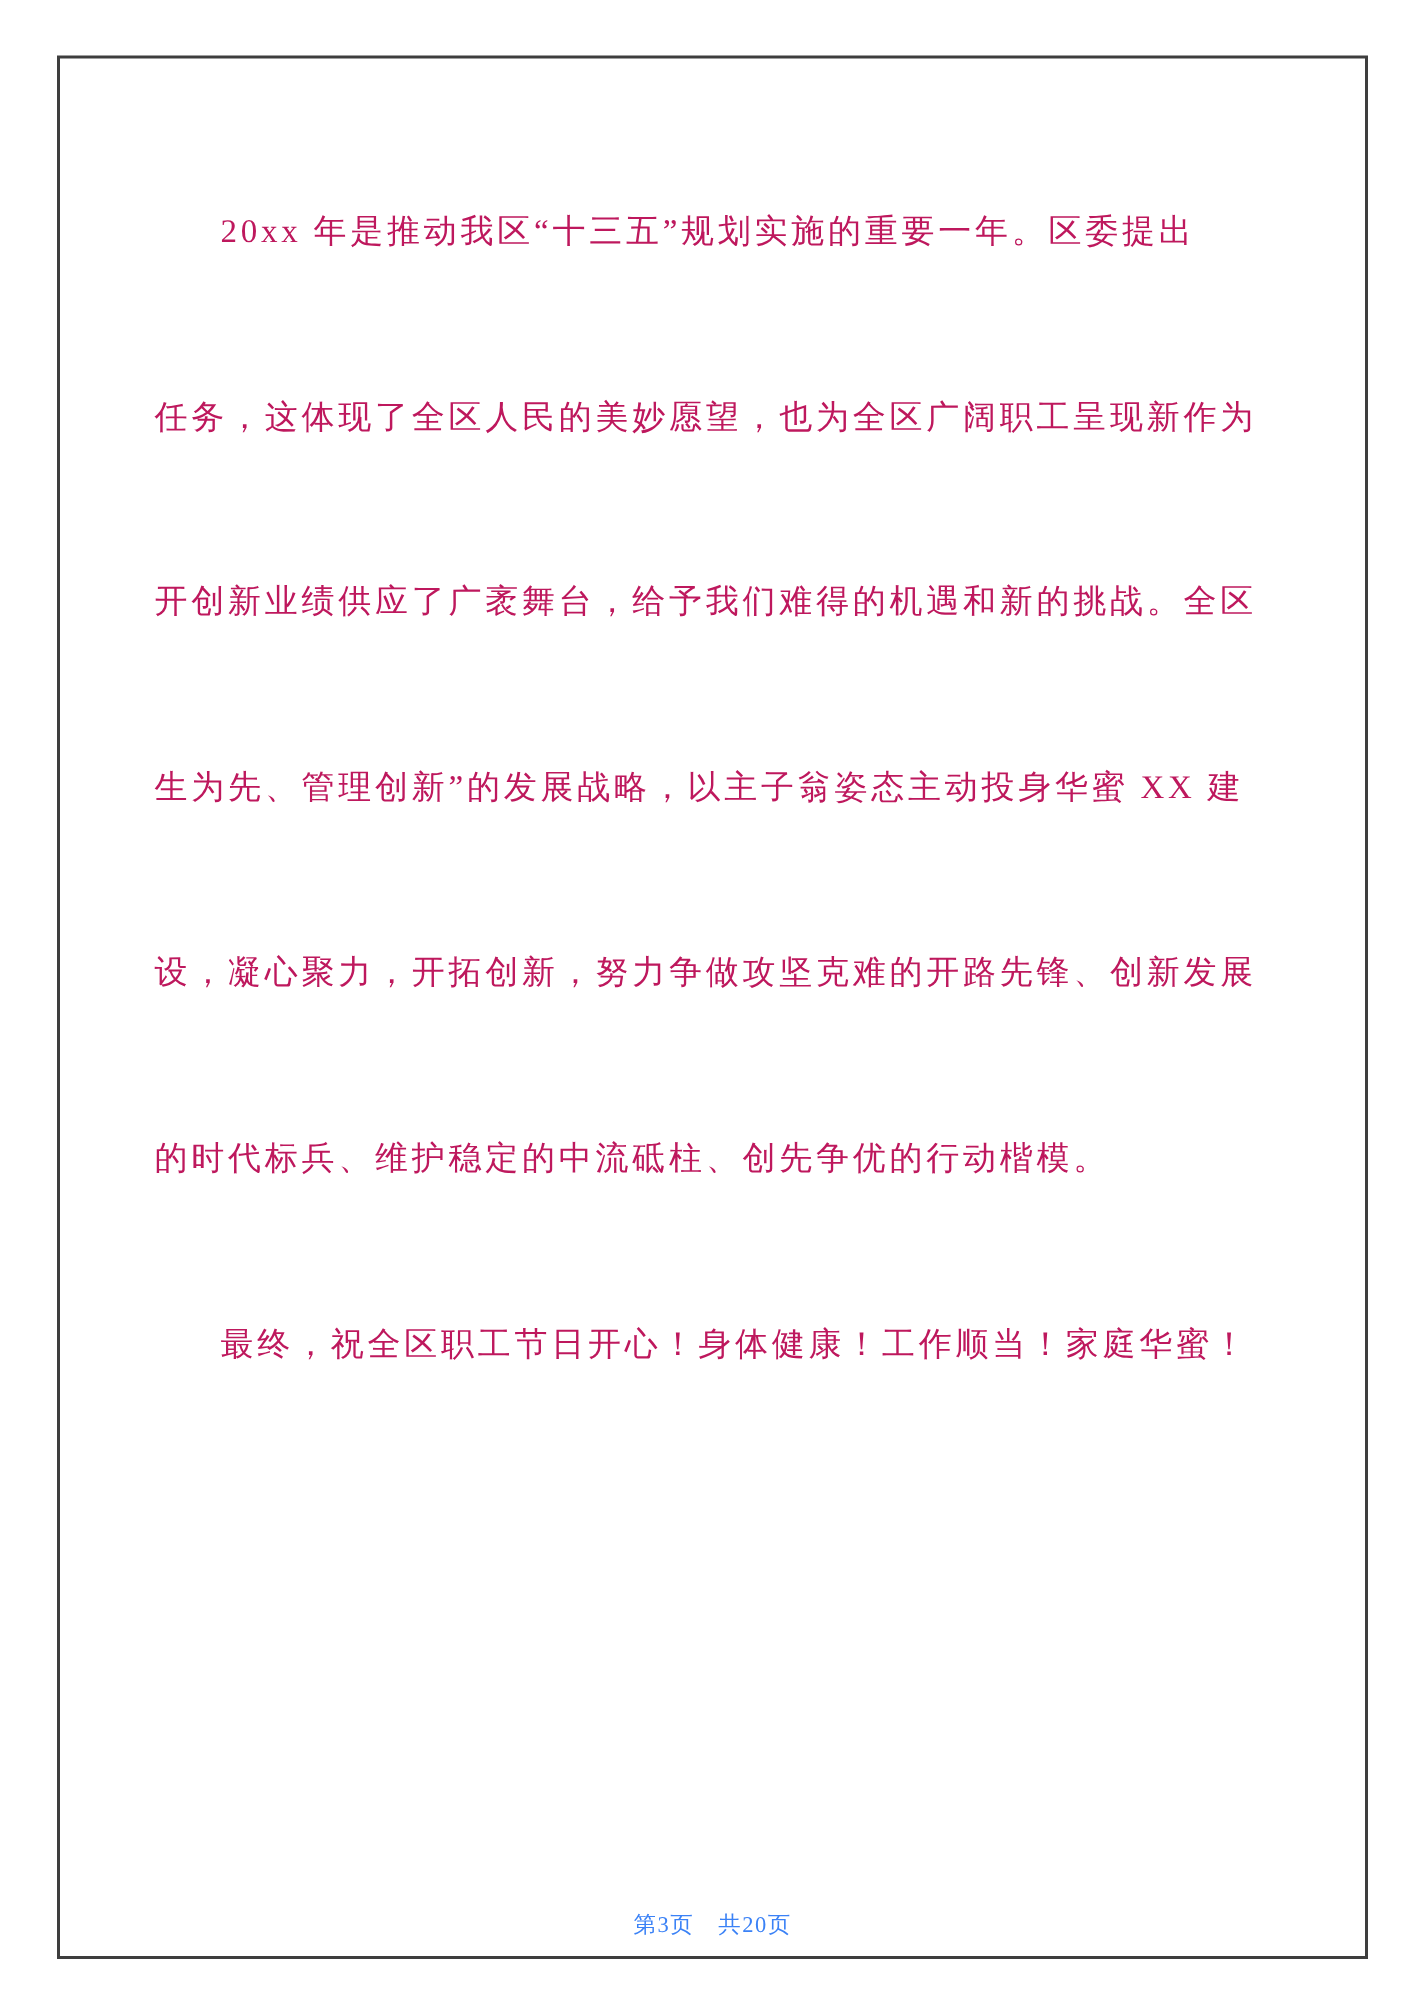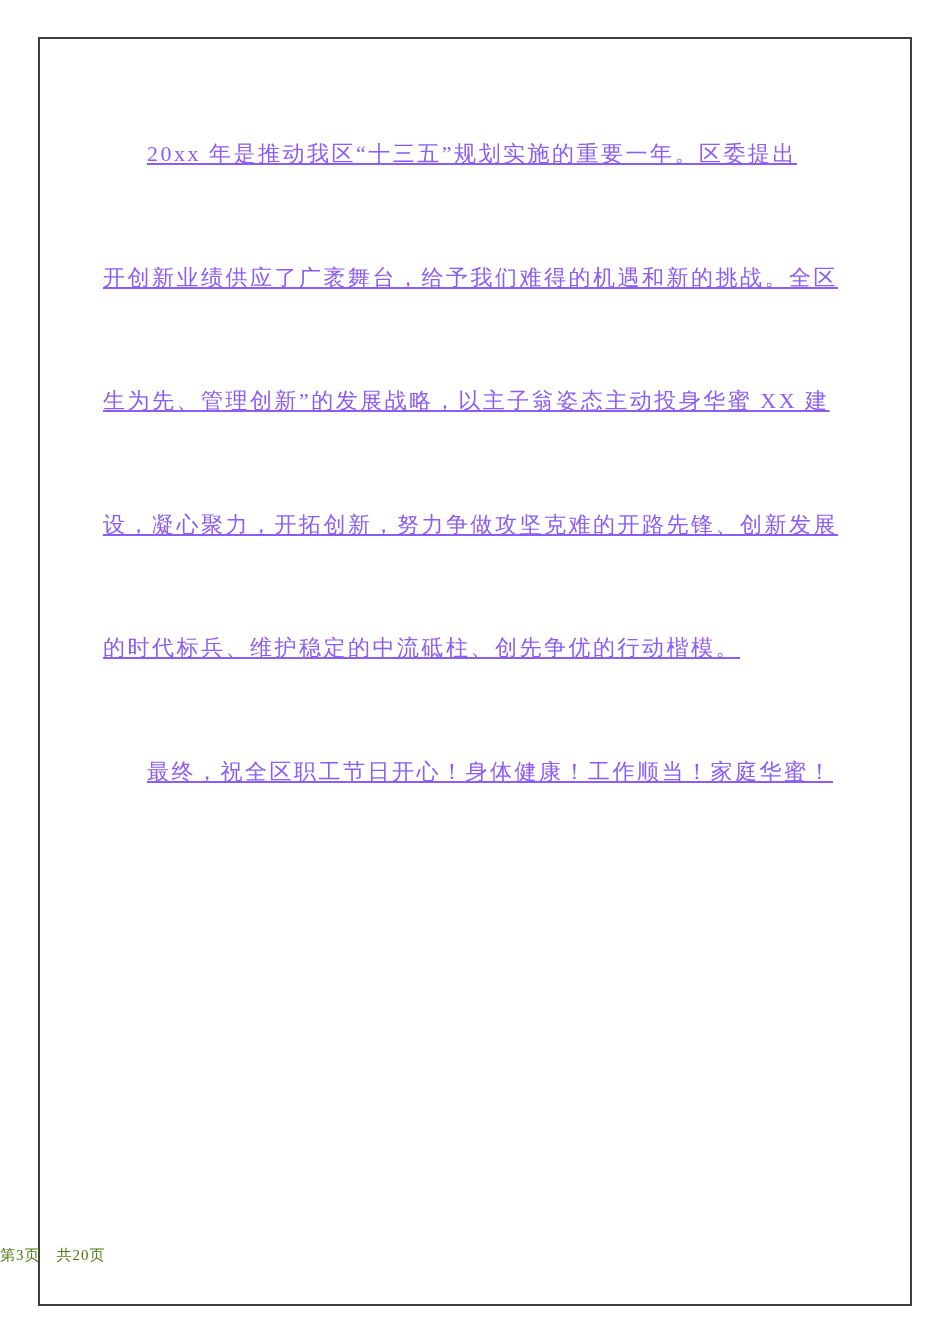--- a/index.html
+++ b/index.html
@@ -30,46 +30,47 @@
     left: 103px;
     right: 100px;
     top: 140px;
   }
   .line {
     height: 123.6px;
     font-size: 22px;
     line-height: 28px;
     letter-spacing: 2.5px;
     white-space: nowrap;
-    color: #8b5cf6;
-    text-decoration: underline;
+    color: #be185d;
   }
   .line.indent {
     text-indent: 44px;
   }
   .page-footer {
     position: absolute;
     left: 0;
     right: 0;
-    top: 1246px;
+    top: 1274px;
+    text-align: center;
     font-size: 15px;
     letter-spacing: 1px;
-    color: #4d7c0f;
+    color: #3b82f6;
   }
   .page-footer .total {
     margin-left: 16px;
   }
 </style>
 </head>
 <body>
 
 <div class="page-border"></div>
 
 <main class="content">
   <div class="line indent">20xx 年是推动我区“十三五”规划实施的重要一年。区委提出</div>
+  <div class="line">任务，这体现了全区人民的美妙愿望，也为全区广阔职工呈现新作为</div>
   <div class="line">开创新业绩供应了广袤舞台，给予我们难得的机遇和新的挑战。全区</div>
   <div class="line">生为先、管理创新”的发展战略，以主子翁姿态主动投身华蜜 XX 建</div>
   <div class="line">设，凝心聚力，开拓创新，努力争做攻坚克难的开路先锋、创新发展</div>
   <div class="line">的时代标兵、维护稳定的中流砥柱、创先争优的行动楷模。</div>
   <div class="line indent">最终，祝全区职工节日开心！身体健康！工作顺当！家庭华蜜！</div>
 </main>
 
 <footer class="page-footer">
   <span class="current">第3页</span><span class="total">共20页</span>
 </footer>

